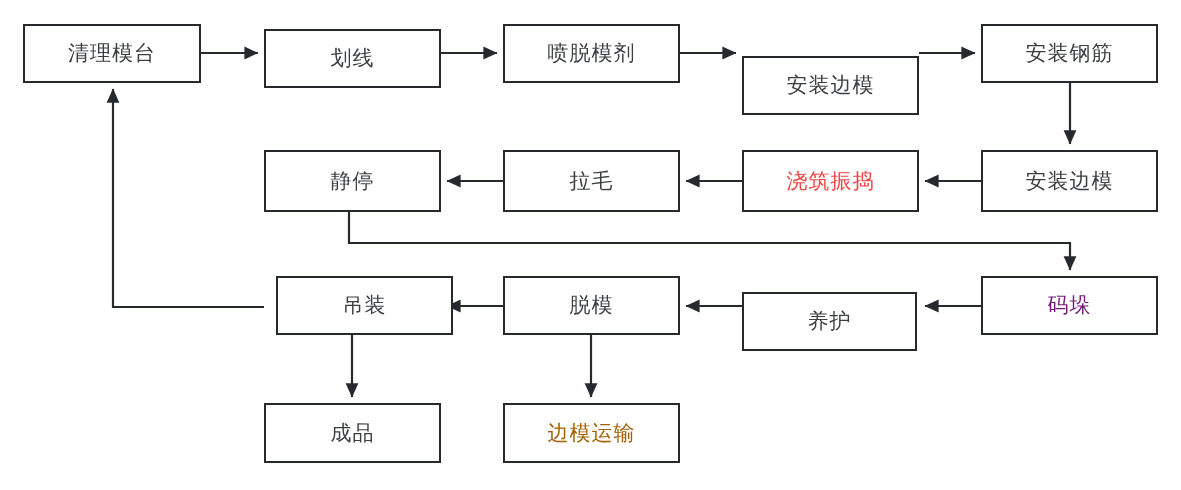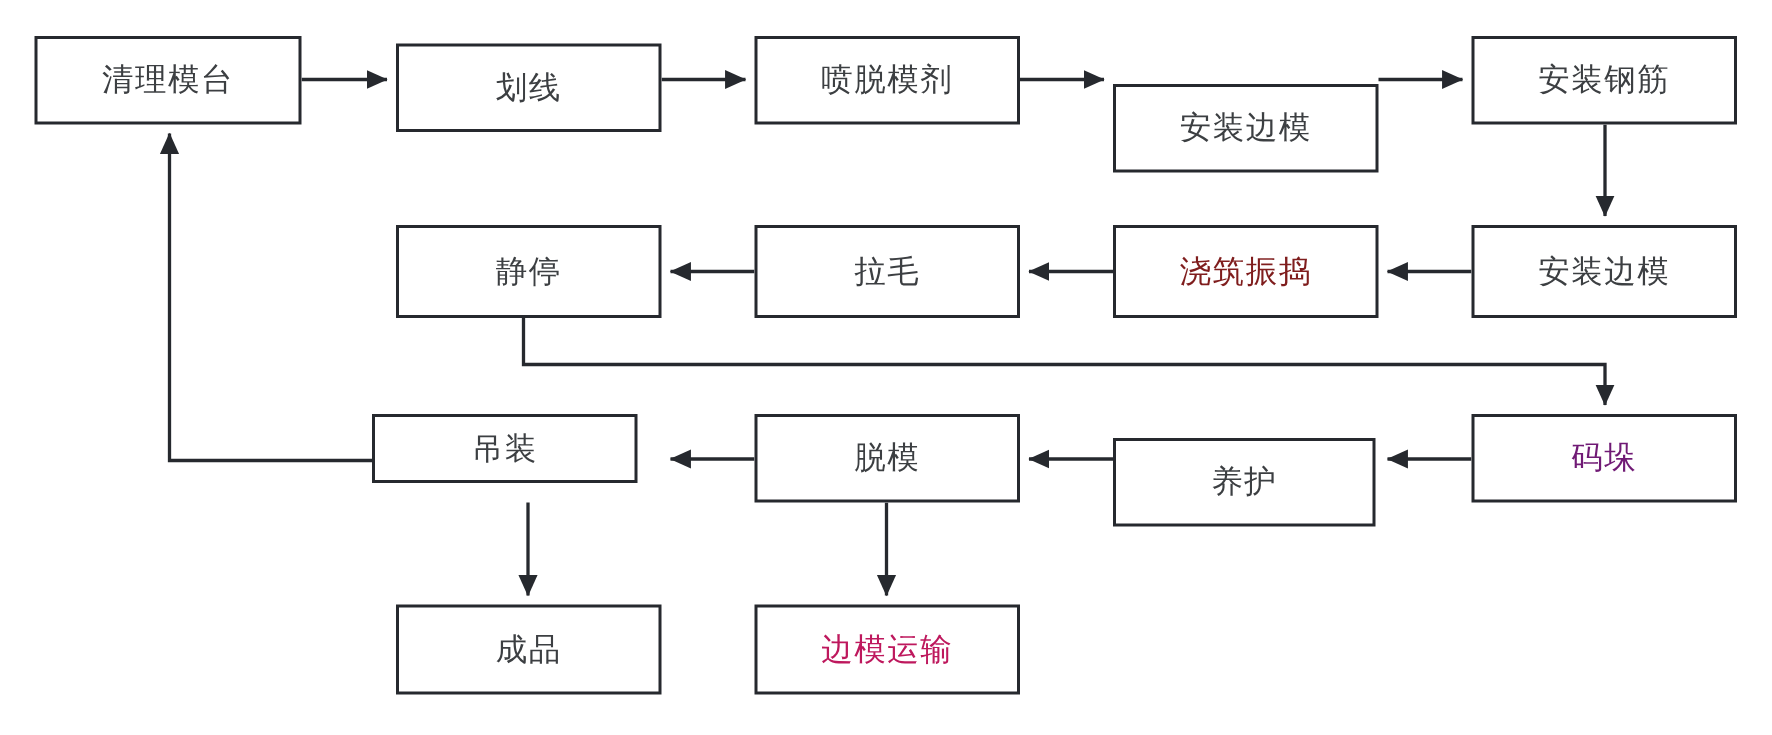--- a/index.html
+++ b/index.html
@@ -89,38 +89,38 @@
       <div class="node" style="left: 981px; top: 24px; width: 177px; height: 59px; border-color: rgb(38, 41, 46);">
         <span class="node-label" style="color: rgb(60, 63, 66);">安装钢筋</span>
       </div>
       <div class="node" style="left: 264px; top: 150px; width: 177px; height: 62px; border-color: rgb(38, 41, 46);">
         <span class="node-label" style="color: rgb(60, 63, 66);">静停</span>
       </div>
       <div class="node" style="left: 503px; top: 150px; width: 177px; height: 62px; border-color: rgb(38, 41, 46);">
         <span class="node-label" style="color: rgb(60, 63, 66);">拉毛</span>
       </div>
       <div class="node" style="left: 742px; top: 150px; width: 177px; height: 62px; border-color: rgb(38, 41, 46);">
-        <span class="node-label" style="color: #7f1d1d;">浇筑振捣</span>
+        <span class="node-label" style="color: #ef4444;">浇筑振捣</span>
       </div>
       <div class="node" style="left: 981px; top: 150px; width: 177px; height: 62px; border-color: rgb(38, 41, 46);">
         <span class="node-label" style="color: rgb(60, 63, 66);">安装边模</span>
       </div>
-      <div class="node" style="left: 248px; top: 276px; width: 177px; height: 46px; border-color: rgb(38, 41, 46); text-align: center;">
+      <div class="node" style="left: 276px; top: 276px; width: 177px; height: 59px; border-color: rgb(38, 41, 46); text-align: center;">
         <span class="node-label" style="color: rgb(60, 63, 66);">吊装</span>
       </div>
       <div class="node" style="left: 503px; top: 276px; width: 177px; height: 59px; border-color: rgb(38, 41, 46);">
         <span class="node-label" style="color: rgb(60, 63, 66);">脱模</span>
       </div>
       <div class="node" style="left: 742px; top: 292px; width: 175px; height: 59px; border-color: rgb(38, 41, 46);">
         <span class="node-label" style="color: rgb(60, 63, 66);">养护</span>
       </div>
       <div class="node" style="left: 981px; top: 276px; width: 177px; height: 59px; border-color: rgb(38, 41, 46);">
         <span class="node-label" style="color: #701a75;">码垛</span>
       </div>
       <div class="node" style="left: 264px; top: 403px; width: 177px; height: 60px; border-color: rgb(38, 41, 46);">
         <span class="node-label" style="color: rgb(60, 63, 66);">成品</span>
       </div>
       <div class="node" style="left: 503px; top: 403px; width: 177px; height: 60px; border-color: rgb(38, 41, 46);">
-        <span class="node-label" style="color: #be185d;">边模运输</span>
+        <span class="node-label" style="color: #a16207;">边模运输</span>
       </div>
     </div>
 
 </div>
 
 </body></html>

